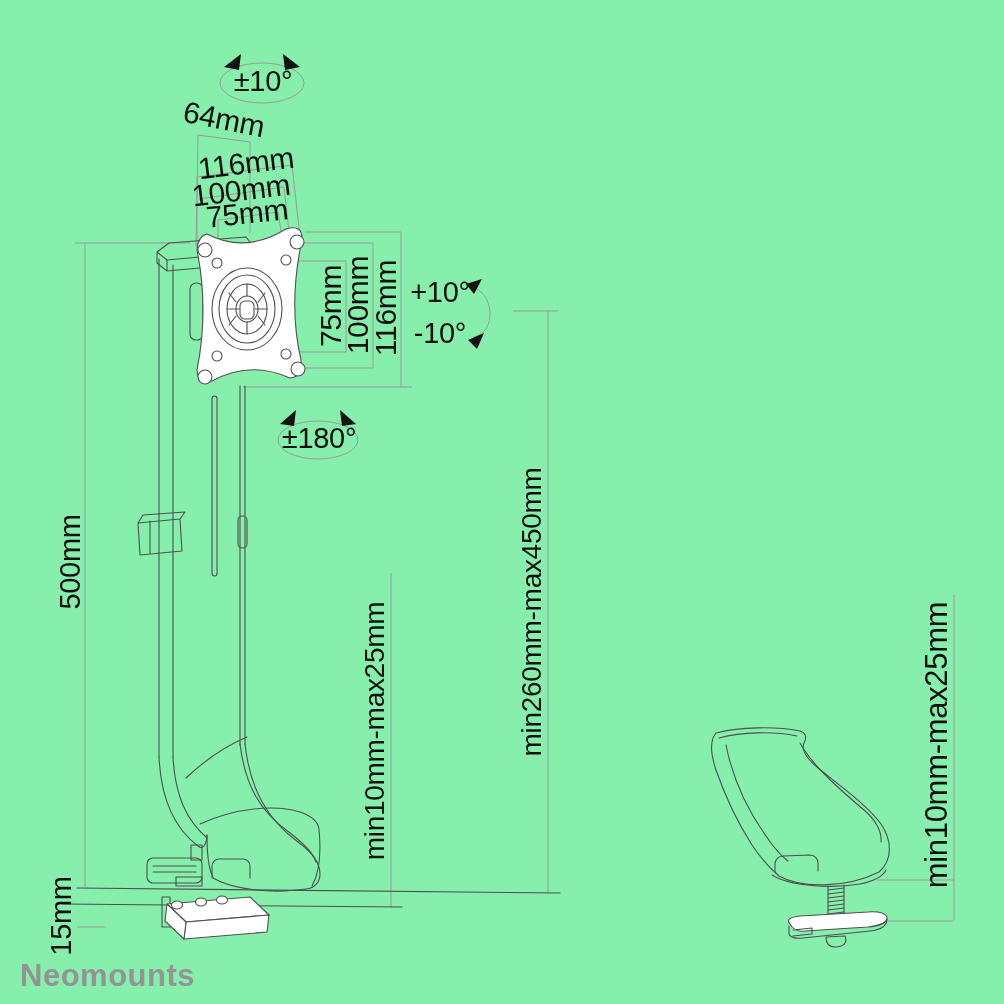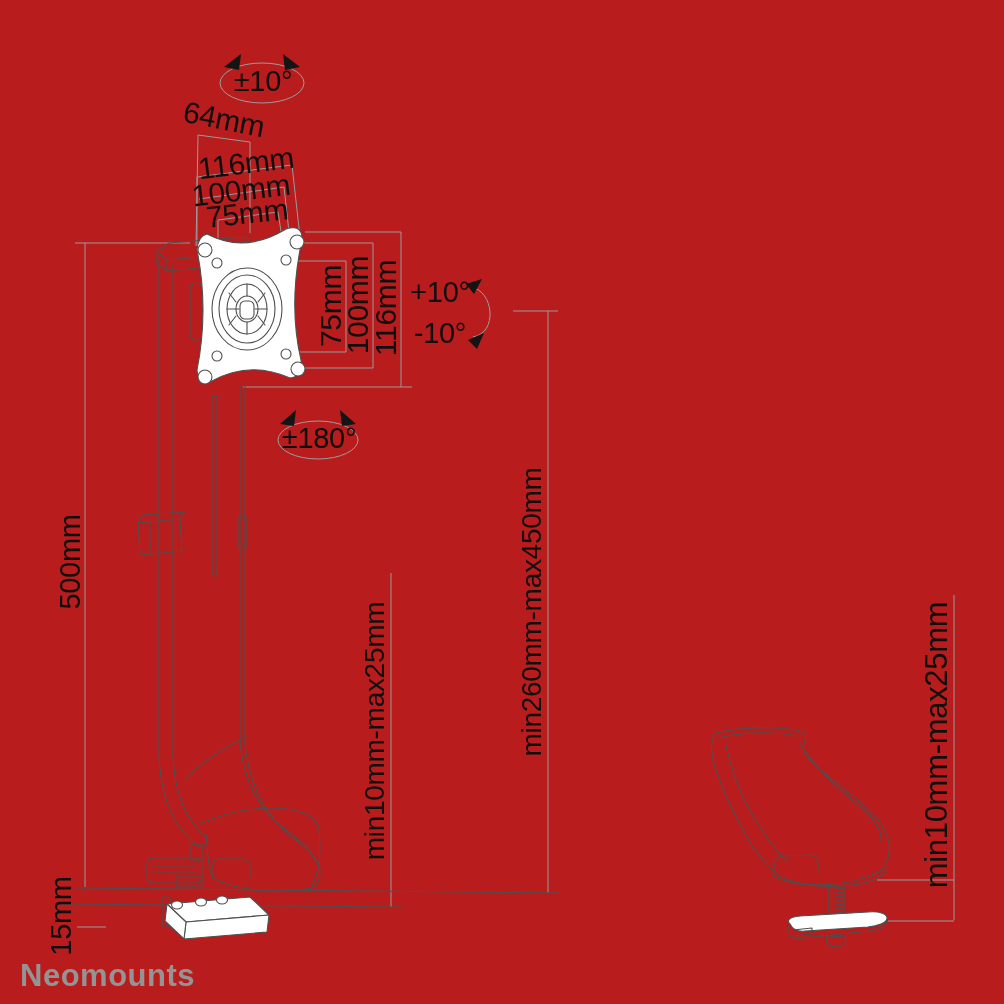--- a/index.html
+++ b/index.html
@@ -1,16 +1,16 @@
 <!DOCTYPE html>
 <html><head>
 <meta charset="utf-8">
 <style>
   html,body{margin:0;padding:0;background:#ffffff;}
-  .stage{position:relative;width:1004px;height:1004px;background:#b91c1c;overflow:hidden;}
+  .stage{position:relative;width:1004px;height:1004px;background:#86efac;overflow:hidden;}
   svg{display:block;}
   .obj{fill:none;stroke:#4f4f4f;stroke-width:1.1;stroke-linecap:round;stroke-linejoin:round;}
   .objw{fill:#ffffff;stroke:#4f4f4f;stroke-width:1.1;stroke-linejoin:round;}
   .dim{fill:none;stroke:#9a9a9a;stroke-width:1;}
   .ann{fill:none;stroke:#9c9c9c;stroke-width:1;}
   .ah{fill:#141414;stroke:none;}
   text{font-family:"Liberation Sans",sans-serif;fill:#0f0f0f;letter-spacing:-0.3px;}
   .t30{font-size:30px;}
   .t29{font-size:29px;}
   .t28{font-size:28px;}

